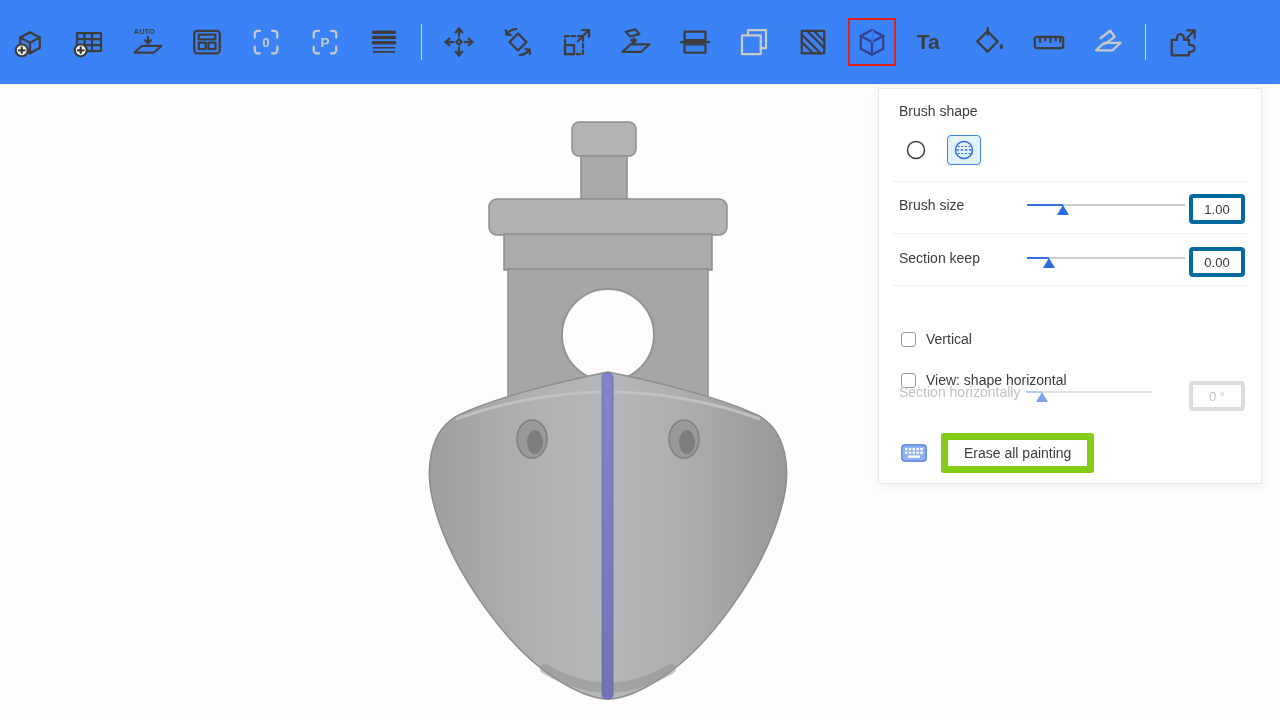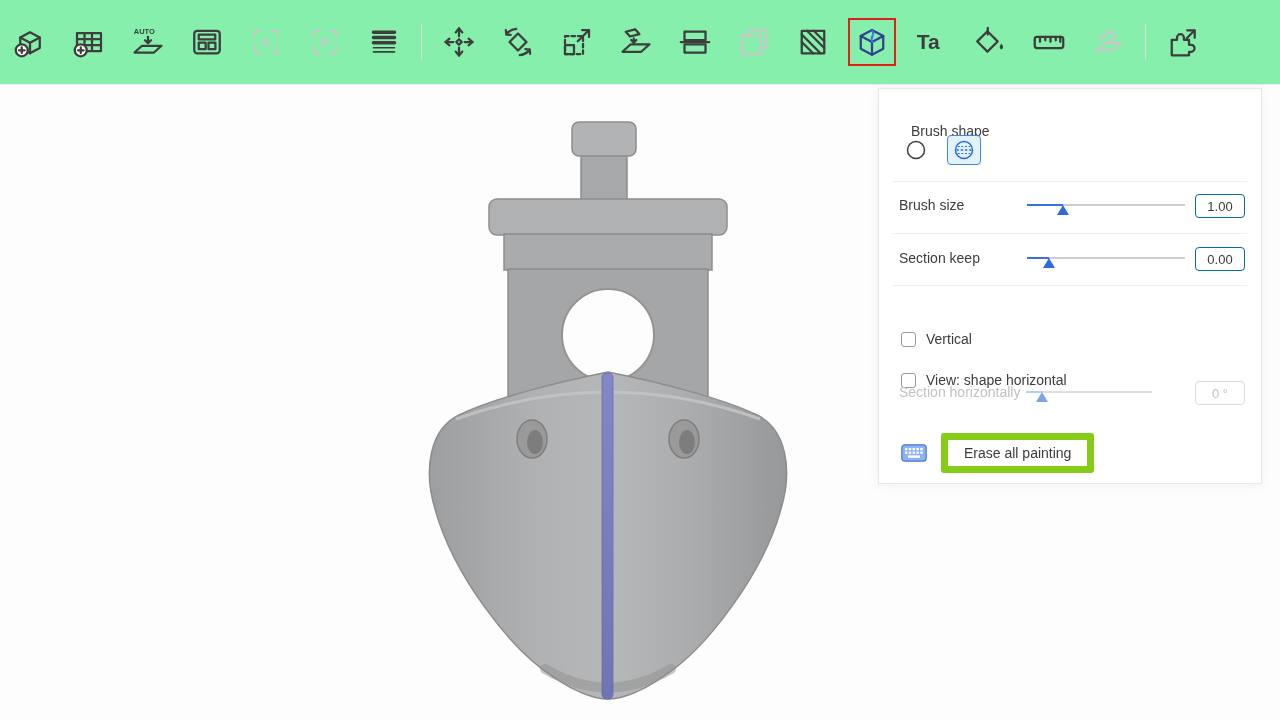--- a/index.html
+++ b/index.html
@@ -4,21 +4,21 @@
 <style>
   html,body{margin:0;padding:0;}
   body{
     width:1280px;height:720px;overflow:hidden;position:relative;
     background:#ffffff;font-family:"Liberation Sans",sans-serif;color:#3b3b3b;
   }
   
   .toolbar{
     position:absolute;top:0;left:0;width:1280px;height:84px;
     display:flex;align-items:center;gap:15px;padding-left:8px;box-sizing:border-box;
-    background:#86efac;z-index:30;
+    background:#3b82f6;z-index:30;
   }
   .tool{width:44px;height:44px;display:flex;align-items:center;justify-content:center;cursor:pointer;flex:0 0 auto;}
   .tool svg{width:36px;height:36px;}
   .tool svg *{stroke:#3d3d3d;fill:none;stroke-width:1.5;stroke-linejoin:round;stroke-linecap:round;}
   .tool svg text{fill:#3d3d3d;stroke:none;font-weight:bold;font-family:"Liberation Sans",sans-serif;}
   .tool.dis svg *{stroke:#c9c9c9;}
   .tool.dis svg text{fill:#c9c9c9;stroke:none;}
   .tool.selected{outline:2.5px solid #e0211a;outline-offset:0px;}
   .sep{width:1px;height:36px;background:#dcdcdc;flex:0 0 auto;}
   
@@ -45,21 +45,21 @@
   .row{position:absolute;left:0;right:0;height:34px;display:flex;align-items:center;}
   .row .p-label{margin-left:20px;width:128px;flex:0 0 auto;}
   .slider{position:relative;width:158px;height:20px;flex:0 0 auto;cursor:pointer;}
   .slider .track{position:absolute;left:0;right:0;top:9px;height:2px;background:#cccccc;}
   .slider .fill{position:absolute;left:0;top:9px;height:2px;background:#3a6fe0;}
   .slider .thumb{
     position:absolute;top:10px;width:0;height:0;margin-left:-6px;
     border-left:6px solid transparent;border-right:6px solid transparent;border-bottom:10px solid #2f6be0;
   }
   .valbox{
-    position:absolute;right:16px;width:44px;height:20px;border:1px solid #0369a1;border-radius:4px;
+    position:absolute;right:16px;width:44px;height:20px;border:4px solid #0369a1;border-radius:4px;
     font-size:13px;color:#3b3b3b;text-align:center;background:#fff;font-family:"Liberation Sans",sans-serif;
   }
   .cbrow{position:absolute;left:22px;display:flex;align-items:center;gap:10px;height:22px;cursor:pointer;margin-top:28px;}
   .cb{width:15px;height:15px;border:1.5px solid #9a9a9a;border-radius:3px;background:#fff;box-sizing:border-box;flex:0 0 auto;}
   .rot-row .p-label{color:#c2c2c2;width:auto;margin-right:6px;}
   .rot-row .slider .track{background:#e0e0e0;}
   .rot-row .slider .fill{background:#b9cdf3;}
   .rot-row .slider .thumb{border-bottom-color:#7fa3e8;}
   .valbox.dim{color:#c2c2c2;border-color:#dcdcdc;}
   .bottom-row{position:absolute;left:22px;display:flex;align-items:center;gap:14px;}
@@ -276,21 +276,21 @@
       <ellipse cx="535" cy="441" rx="8" ry="12" fill="#7d7d7e"></ellipse>
       <ellipse cx="684" cy="438" rx="15" ry="19" fill="#9a9a9b" stroke="#7f7f80" stroke-width="1.5"></ellipse>
       <ellipse cx="687" cy="441" rx="8" ry="12" fill="#7d7d7e"></ellipse>
       <rect x="602" y="372" width="11" height="326" rx="4.5" fill="url(#seamGrad)" stroke="#666cab" stroke-width="0.8"></rect>
     </g>
   </svg>
 </div>
 
 <div class="panel">
 
-  <div class="p-abs p-label" style="top:14px;left:32px;margin-top:20px;">Brush shape</div>
+  <div class="p-abs p-label" style="top:14px;left:20px;">Brush shape</div>
 
   <div class="shape-row">
     <span class="shape-opt">
       <svg viewBox="0 0 22 22">
         <circle cx="11" cy="11" r="8.5"></circle>
       </svg>
     </span>
     <span class="shape-opt selected">
       <svg viewBox="0 0 22 22">
         <circle cx="11" cy="11" r="8.5"></circle>

